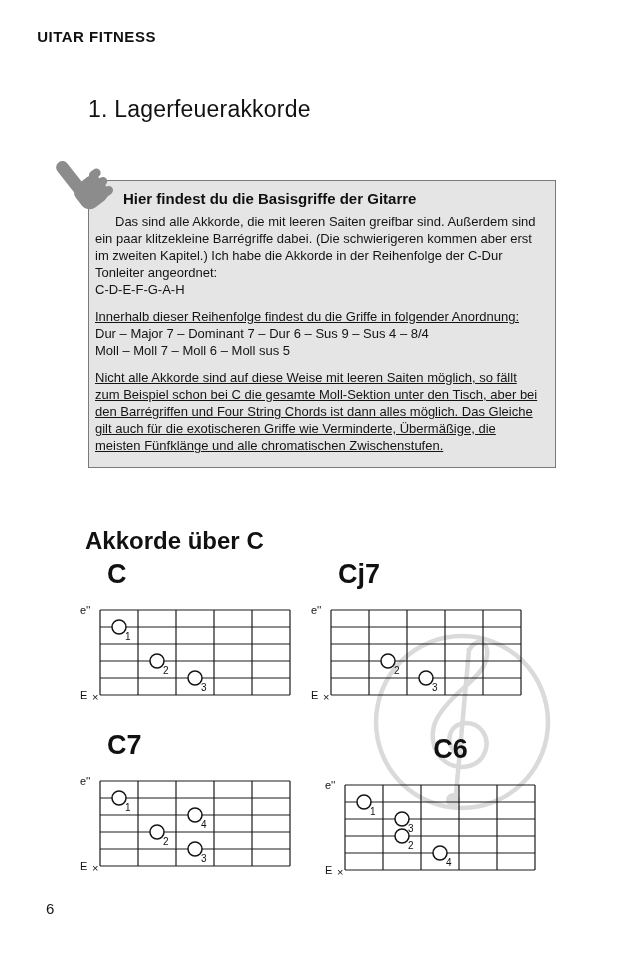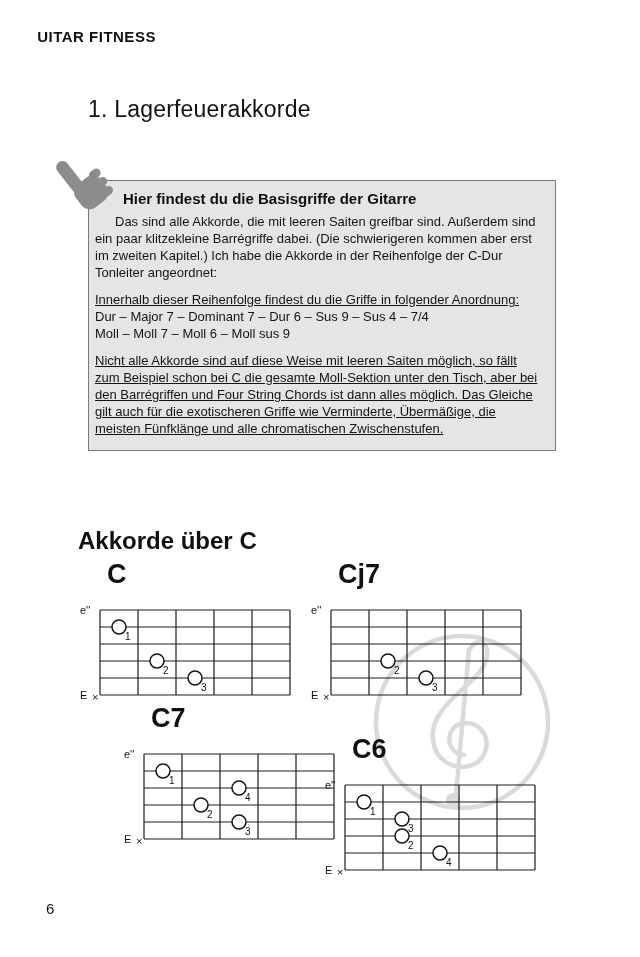--- a/index.html
+++ b/index.html
@@ -70,32 +70,32 @@
     margin: 0;
     font-size: 13px;
     line-height: 17px;
     color: #141414;
   }
   .p-indent { text-indent: 20px; }
   .p-gap { margin-top: 10px !important; text-decoration: underline; }
 
   .section-title {
     position: absolute;
-    left: 78px;
+    left: 85px;
     top: 527px;
     margin: 0;
     font-size: 24px;
     font-weight: 700;
   }
 
   .chord-block { position: absolute; width: 224px; }
   #chord-0 { left: 80px;  top: 558px; }
   #chord-1 { left: 311px; top: 558px; }
-  #chord-2 { left: 80px;  top: 702px; margin-left: 44px; }
-  #chord-3 { left: 325px; top: 733px; }
+  #chord-2 { left: 80px;  top: 729px; }
+  #chord-3 { left: 325px; top: 733px; text-align: center; }
   .chord-name {
     height: 42px;
     margin-left: 27px;
     font-size: 27px;
     font-weight: 700;
     line-height: 32px;
   }
   .chord-svg { display: block; }
   .chord-svg .gl   { stroke: #1c1c1c; stroke-width: 1.2; }
   .chord-svg .dot  { fill: #ffffff; stroke: #141414; stroke-width: 1.5; }
@@ -142,23 +142,24 @@
         <rect x="40" y="30" width="13" height="9" rx="4.5"></rect>
         <rect x="40" y="41" width="13" height="9" rx="4.5"></rect>
         <rect x="40" y="52" width="12" height="9" rx="4.5"></rect>
       </g>
     </svg>
   </div>
 
   <div class="info-box">
     <h3>Hier findest du die Basisgriffe der Gitarre</h3>
     <p class="p-indent">Das sind alle Akkorde, die mit leeren Saiten greifbar sind. Außerdem sind ein paar klitzekleine Barrégriffe dabei. (Die schwierigeren kommen aber erst im zweiten Kapitel.) Ich habe die Akkorde in der Reihenfolge der C-Dur Tonleiter angeordnet:</p>
+    <p>C-D-E-F-G-A-H</p>
     <p class="p-gap">Innerhalb dieser Reihenfolge findest du die Griffe in folgender Anordnung:</p>
-    <p>Dur – Major 7 – Dominant 7 – Dur 6 – Sus 9 – Sus 4 – 7/4</p>
-    <p>Moll – Moll 7 – Moll 6 – Moll sus 9</p>
+    <p>Dur – Major 7 – Dominant 7 – Dur 6 – Sus 9 – Sus 4 – 8/4</p>
+    <p>Moll – Moll 7 – Moll 6 – Moll sus 5</p>
     <p class="p-gap">Nicht alle Akkorde sind auf diese Weise mit leeren Saiten möglich, so fällt zum Beispiel schon bei C die gesamte Moll-Sektion unter den Tisch, aber bei den Barrégriffen und Four String Chords ist dann alles möglich. Das Gleiche gilt auch für die exotischeren Griffe wie Verminderte, Übermäßige, die meisten Fünfklänge und alle chromatischen Zwischenstufen.</p>
   </div>
 
   <h2 class="section-title">Akkorde über C</h2>
 
   <div class="chord-block" id="chord-0">
     <div class="chord-name">C</div>
     <svg class="chord-svg" width="214" height="112" viewBox="0 0 214 112">
         <line x1="20" y1="10" x2="210" y2="10" class="gl"></line>
         <line x1="20" y1="27" x2="210" y2="27" class="gl"></line>

